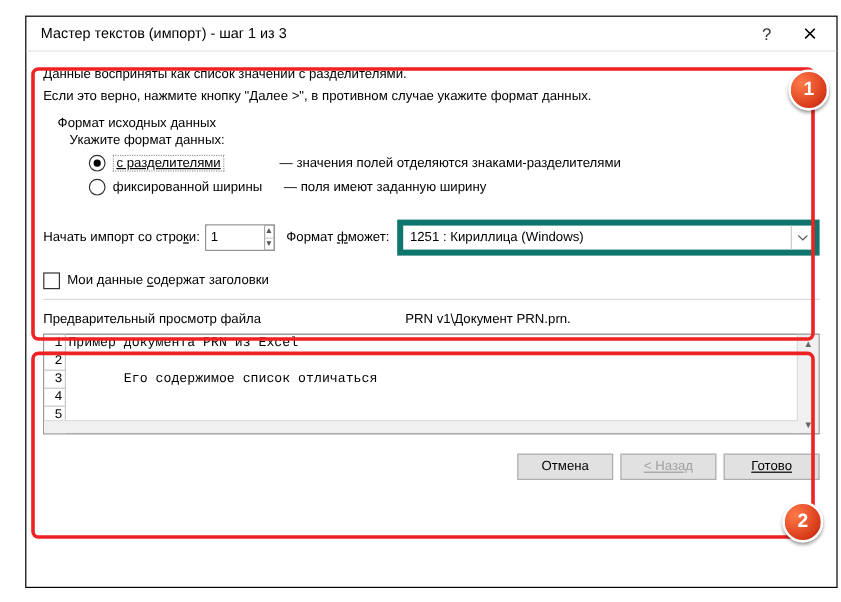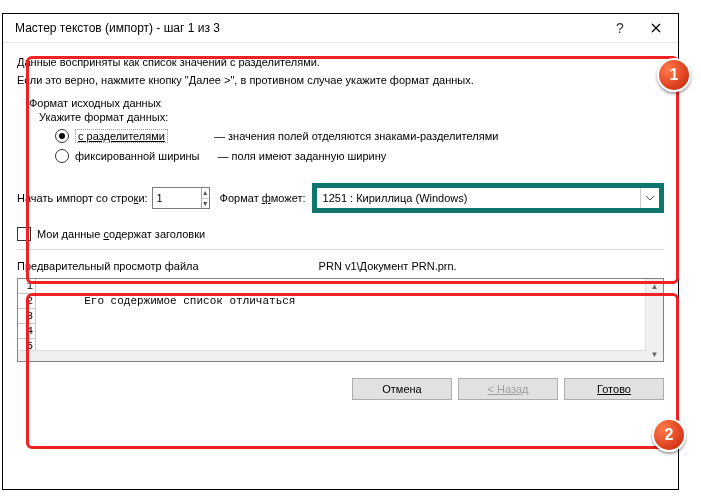--- a/index.html
+++ b/index.html
@@ -1,16 +1,16 @@
 <!DOCTYPE html>
 <html><head>
 <meta charset="utf-8">
 <style>
 body{margin:0;background:#fff;font-family:"Segoe UI",Tahoma,sans-serif;font-size:11px;color:#000;width:701px;height:502px;position:relative;overflow:hidden}
-.frame{position:absolute;top:13px;left:2px;width:675px;height:475px;border:1px solid #000}
+.frame{position:absolute;top:13px;left:21px;width:675px;height:475px;border:1px solid #000}
 .titlebar{height:28px;display:flex;align-items:center;padding:0 4px 0 12px;border-bottom:1px solid #e5e5e5}
 .titlebar .title{flex:1;font-size:12px}
 .titlebar .btn{width:36px;height:28px;display:flex;align-items:center;justify-content:center;font-size:14px;color:#333}
 .content{padding:8px 14px 6px 14px}
 .para{margin:4px 0;line-height:14px}
 .group-label{margin:10px 0 2px 12px}
 .sub-label{margin:2px 0 4px 22px}
 .radio-row{display:flex;align-items:center;margin:2px 0 2px 38px;height:18px}
 .radio{width:12px;height:12px;border:1px solid #333;border-radius:50%;margin-right:6px;display:flex;align-items:center;justify-content:center;flex:none}
 .radio.sel::after{content:"";width:6px;height:6px;background:#000;border-radius:50%}
@@ -32,21 +32,21 @@
 .preview-label{margin:0 0 6px 0}
 .preview-label .path{margin-left:120px}
 .preview-box{border:1px solid #828282;height:82px;display:flex;background:#fff;position:relative}
 .preview-gutter{border-right:1px solid #c8c8c8;background:#fff}
 .preview-gutter div{width:17px;height:15px;border-bottom:1px solid #c8c8c8;text-align:right;padding-right:2px;font-family:"Courier New",monospace;font-size:11px;line-height:15px;box-sizing:border-box}
 .preview-text{flex:1;padding:0 2px;font-family:"Courier New",monospace;font-size:11px;line-height:15px;white-space:pre}
 .scrollbar-v{width:17px;background:#f0f0f0;border-left:1px solid #ddd;display:flex;flex-direction:column;justify-content:space-between}
 .scrollbar-v div{height:14px;display:flex;align-items:center;justify-content:center;font-size:8px;color:#666}
 .scrollbar-h{position:absolute;bottom:0;left:0;right:17px;height:10px;background:#f0f0f0;border-top:1px solid #ddd}
 .btn-row{display:flex;justify-content:flex-end;gap:6px;padding:10px 14px 0 0}
-.btn-row button{width:100px;height:22px;border:1px solid #adadad;background:#e1e1e1;font-family:inherit;font-size:11px;padding:0;cursor:pointer}
+.btn-row button{width:80px;height:22px;border:1px solid #adadad;background:#e1e1e1;font-family:inherit;font-size:11px;padding:0;cursor:pointer}
 .btn-row button.disabled{color:#a0a0a0}
 .btn-row button.primary{border:1px solid #0078d7;box-shadow:0 0 0 1px #0078d7}
 .red-box{position:absolute;border:3px solid #e22;border-radius:6px;pointer-events:none}
 .rb1{top:56px;left:26px;width:647px;height:222px}
 .rb2{top:293px;left:26px;width:647px;height:150px}
 .badge{position:absolute;width:30px;height:30px;border-radius:50%;background:radial-gradient(circle at 30% 30%,#ff7a4a,#d83a1a 70%,#9a2410);color:#fff;font-weight:bold;font-size:16px;display:flex;align-items:center;justify-content:center;border:2px solid #fff;box-shadow:0 2px 3px rgba(0,0,0,.4)}
 .u{text-decoration:underline}
 </style>
 </head>
 <body>
@@ -112,21 +112,21 @@
     </div>
 
     <div class="preview-box">
       <div class="preview-gutter">
         <div>1</div>
           <div>2</div>
           <div>3</div>
           <div>4</div>
           <div style="border-bottom:none">5</div>
       </div>
-      <div class="preview-text"><div>&nbsp;</div><div>       Его содержимое список отличаться</div><div>&nbsp;</div><div>&nbsp;</div></div>
+      <div class="preview-text"><div>Пример документа PRN из Excel</div><div>&nbsp;</div><div>       Его содержимое список отличаться</div><div>&nbsp;</div><div>&nbsp;</div></div>
       <div class="scrollbar-v">
           <div>▲</div>
           <div>▼</div>
         </div>
       <div class="scrollbar-h"></div>
     </div>
   </div>
 
   <div class="btn-row">
     <button>Отмена</button>

